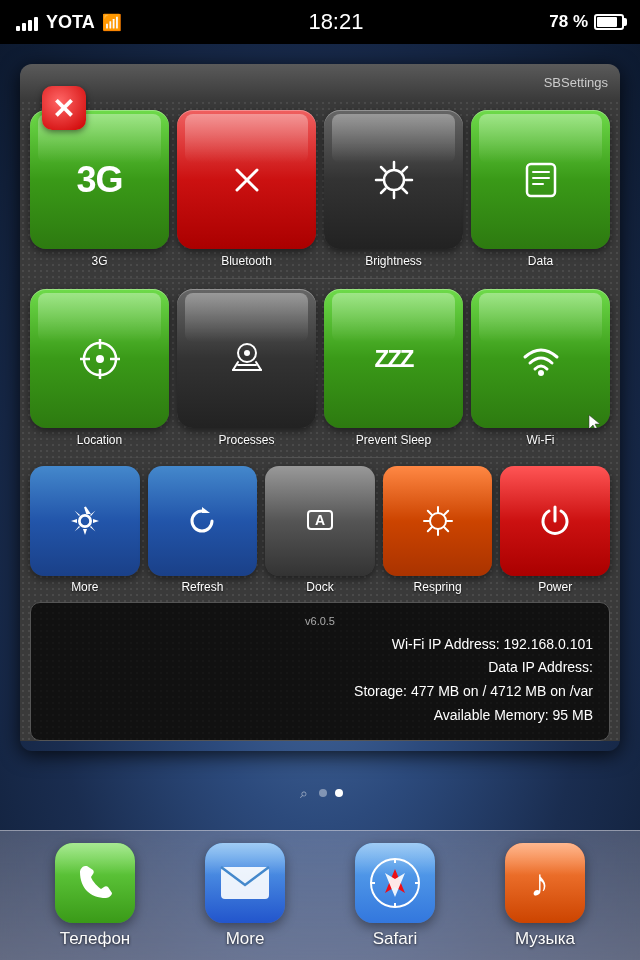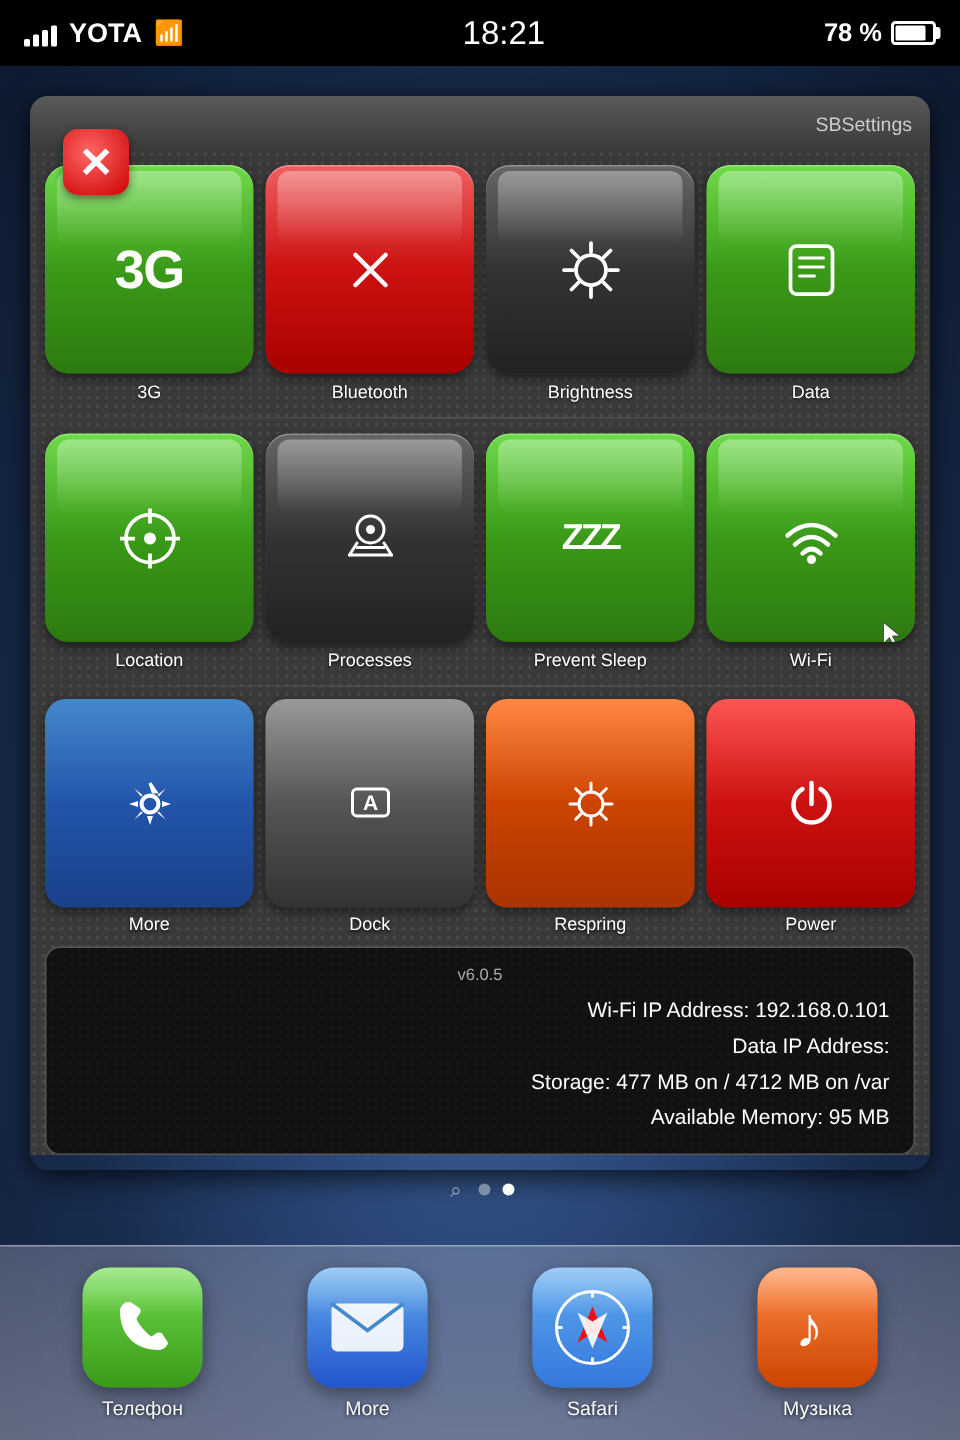--- a/index.html
+++ b/index.html
@@ -349,21 +349,21 @@
       background: linear-gradient(180deg, #60aaee 0%, #2255cc 100%);
     }
     .dock-icon.safari {
       background: linear-gradient(180deg, #60aaee 0%, #3377dd 100%);
     }
     .dock-icon.music {
       background: linear-gradient(180deg, #ff8844 0%, #cc4400 100%);
     }
     .dock-label {
       color: white;
-      font-size: 13px;
+      font-size: 17px;
       text-shadow: 0 1px 3px rgba(0,0,0,0.8);
     }
 
     
     .panel-body {
       background-color: #3a3a3a;
       background-image: radial-gradient(circle, #4a4a4a 1px, transparent 1px);
       background-size: 6px 6px;
     }
 
@@ -537,20 +537,29 @@
               <path d="M7.5 7.5 L12 13 L13 12 Z" fill="white"></path>
               <path d="M28.5 28.5 L24 23 L23 24 Z" fill="white"></path>
               <path d="M28.5 7.5 L23 12 L24 13 Z" fill="white"></path>
               <path d="M7.5 28.5 L13 24 L12 23 Z" fill="white"></path>
               <circle cx="18" cy="18" r="5" stroke="white" stroke-width="1.5" fill="none"></circle>
             </svg>
           </div>
           <span class="action-label">More</span>
         </div>
 
+        <div class="action-item">
+          <div class="action-btn blue-dark">
+            <svg width="36" height="36" viewBox="0 0 36 36">
+              <path d="M28 18 A10 10 0 1 1 18 8" stroke="white" stroke-width="3" fill="none" stroke-linecap="round"></path>
+              <polygon points="18,4 26,10 18,10" fill="white"></polygon>
+            </svg>
+          </div>
+          <span class="action-label">Refresh</span>
+        </div>
 
         <div class="action-item">
           <div class="action-btn gray-dark">
             <svg width="36" height="36" viewBox="0 0 36 36">
               <rect x="6" y="8" width="24" height="18" rx="3" stroke="white" stroke-width="2" fill="none"></rect>
               <text x="18" y="22" text-anchor="middle" fill="white" font-size="14" font-weight="bold" font-family="Arial">A</text>
             </svg>
           </div>
           <span class="action-label">Dock</span>
         </div>

